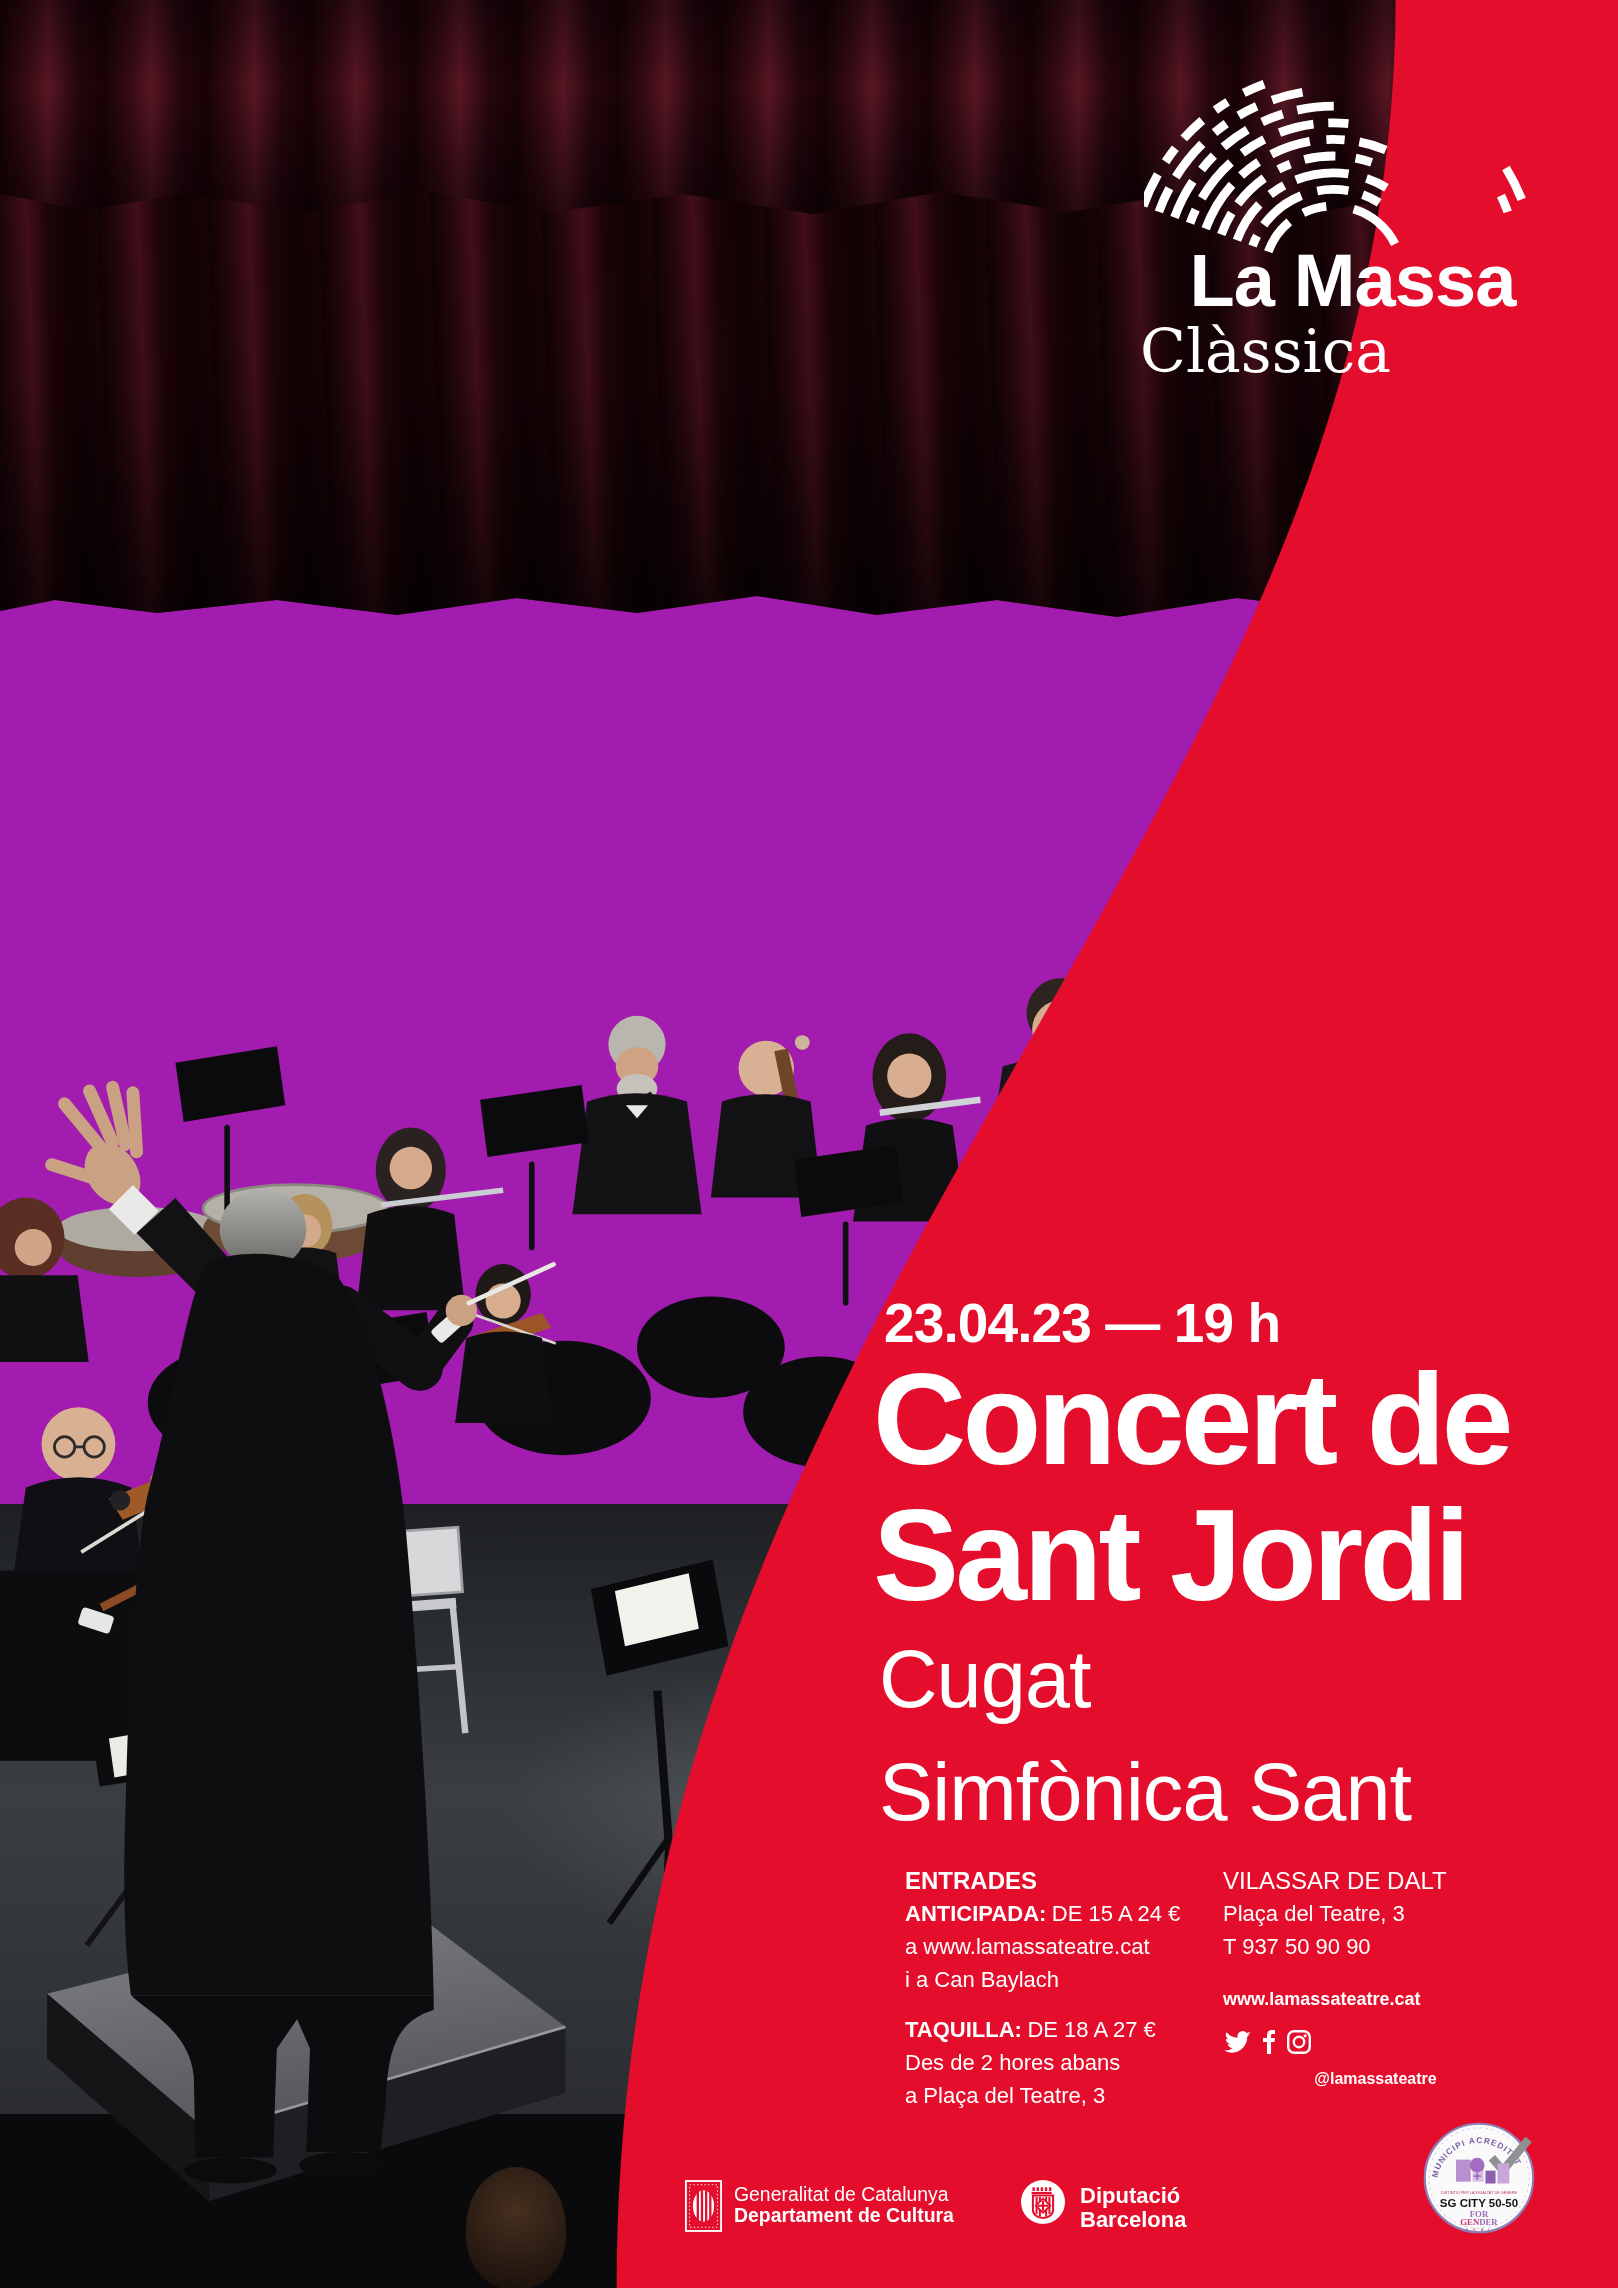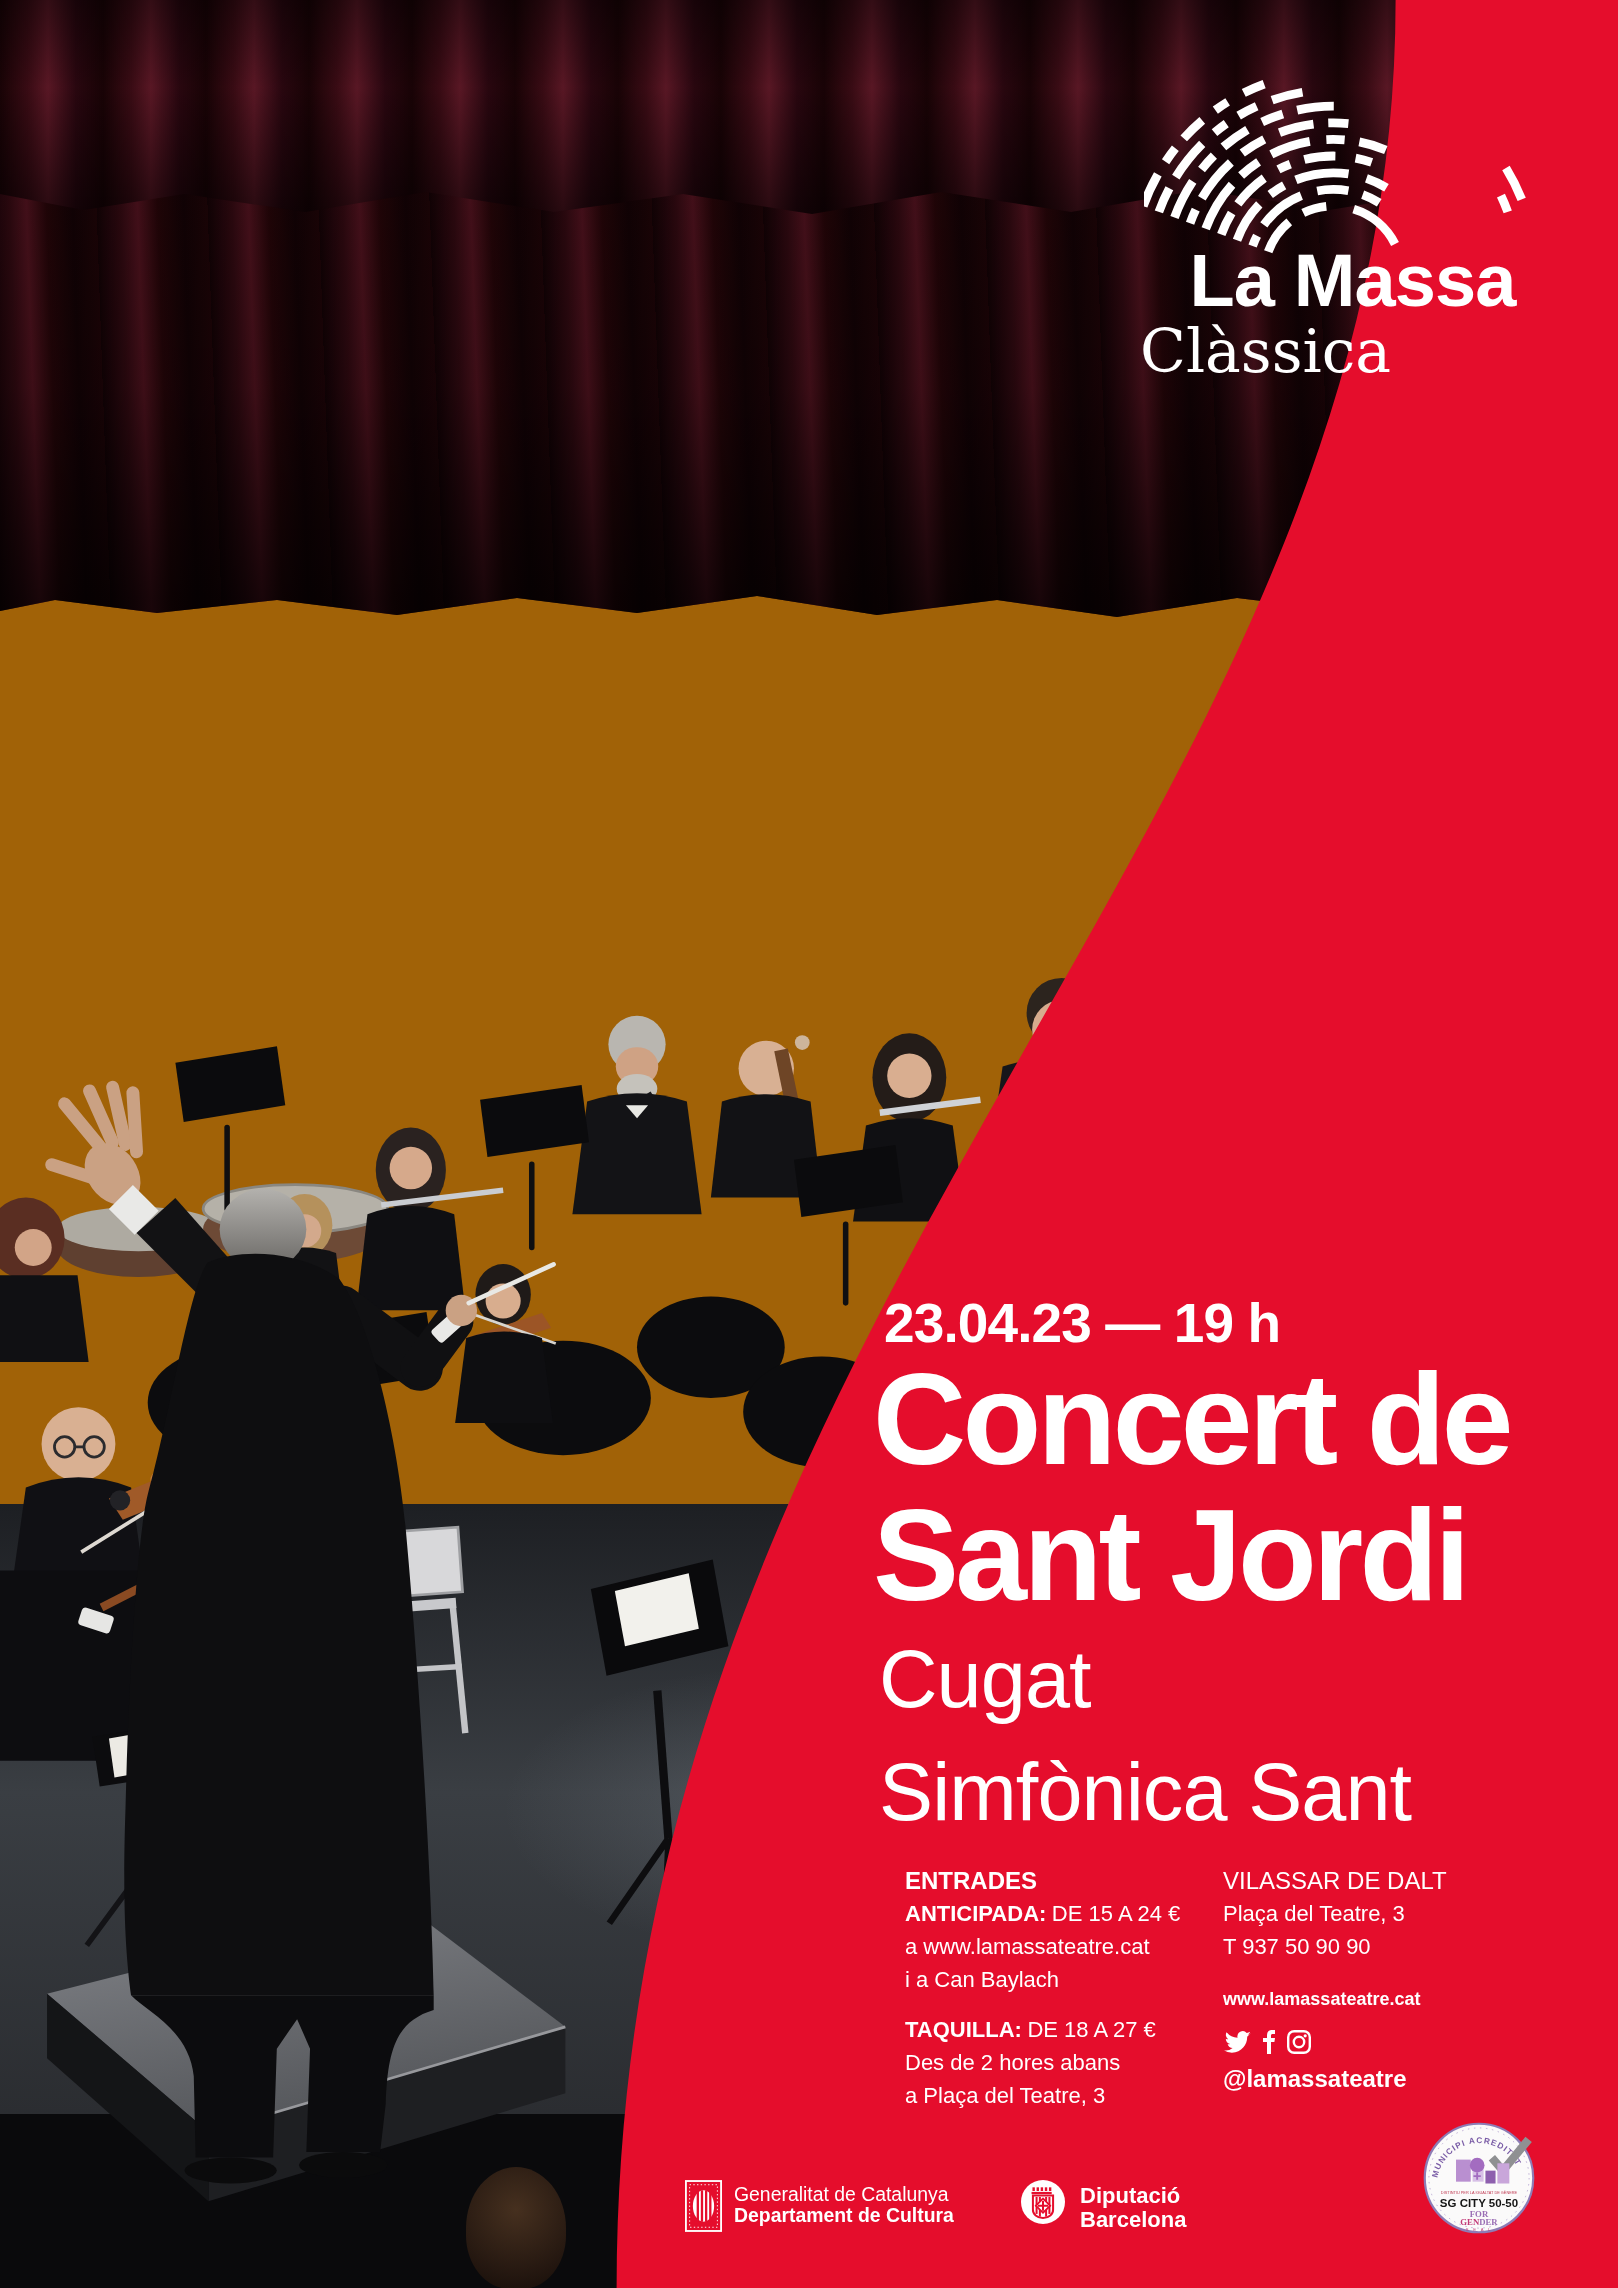--- a/index.html
+++ b/index.html
@@ -1,16 +1,16 @@
 <!DOCTYPE html>
 <html style="font-size:14.8px"><head>
 <meta charset="utf-8">
 <style>
   html,body{margin:0;padding:0;background:#000;}
-  .poster{position:relative;width:1619px;height:2289px;overflow:hidden;background:#a16207;
+  .poster{position:relative;width:1619px;height:2289px;overflow:hidden;background:#a21caf;
           font-family:"Liberation Sans","DejaVu Sans",sans-serif;color:#fff;}
   .abs{position:absolute;}
 
   
   .curtain-main{left:0;top:0;width:1440px;height:624px;
     background:
       linear-gradient(180deg,rgba(0,0,0,.62),rgba(0,0,0,.10) 26%,rgba(0,0,0,.18) 62%,rgba(0,0,0,.66) 96%),
       repeating-linear-gradient(88deg,#120205 0px,#2e0910 24px,#4a111c 41px,#230508 61px,#120205 87px,#1c0407 111px);
     clip-path:polygon(0 0,1440px 0,1440px 591px,1347px 611px,1237px 598px,1117px 617px,997px 600px,877px 615px,757px 596px,637px 613px,517px 598px,397px 615px,277px 600px,157px 613px,55px 600px,0 611px);}
   .curtain-valance{left:0;top:0;width:1440px;height:218px;
@@ -42,21 +42,21 @@
 
   .tickets{left:905px;top:1864px;width:305px;font-size:22px;line-height:33px;font-weight:400;}
   .tickets .h{font-size:24px;font-weight:700;}
   .tickets b{font-weight:700;margin-right:5.5px;}
   .tickets .para2{margin-top:17px;}
 
   .venue{left:1223px;top:1864px;width:305px;font-size:22px;line-height:33px;}
   .venue .h{font-size:24px;font-weight:400;}
   .venue .web{margin-top:20px;font-size:18px;font-weight:700;}
   .social-row{margin-top:13px;display:flex;align-items:center;gap:12px;height:26px;}
-  .venue .handle{margin-top:6.5px;font-size:24px;font-weight:700;}
+  .venue .handle{margin-top:6.5px;font-size:16px;font-weight:700;text-align:center;}
 
   
   .gencat-mark{left:685px;top:2180px;}
   .gencat-text{left:734px;top:2184px;font-size:19.4px;line-height:21px;}
   .gencat-text .b{font-weight:700;}
   .diba-mark{left:1021px;top:2180px;}
   .diba-text{left:1080px;top:2184px;font-size:22px;line-height:24px;font-weight:700;}
 
   .badge{left:1422px;top:2121px;}
 </style>

